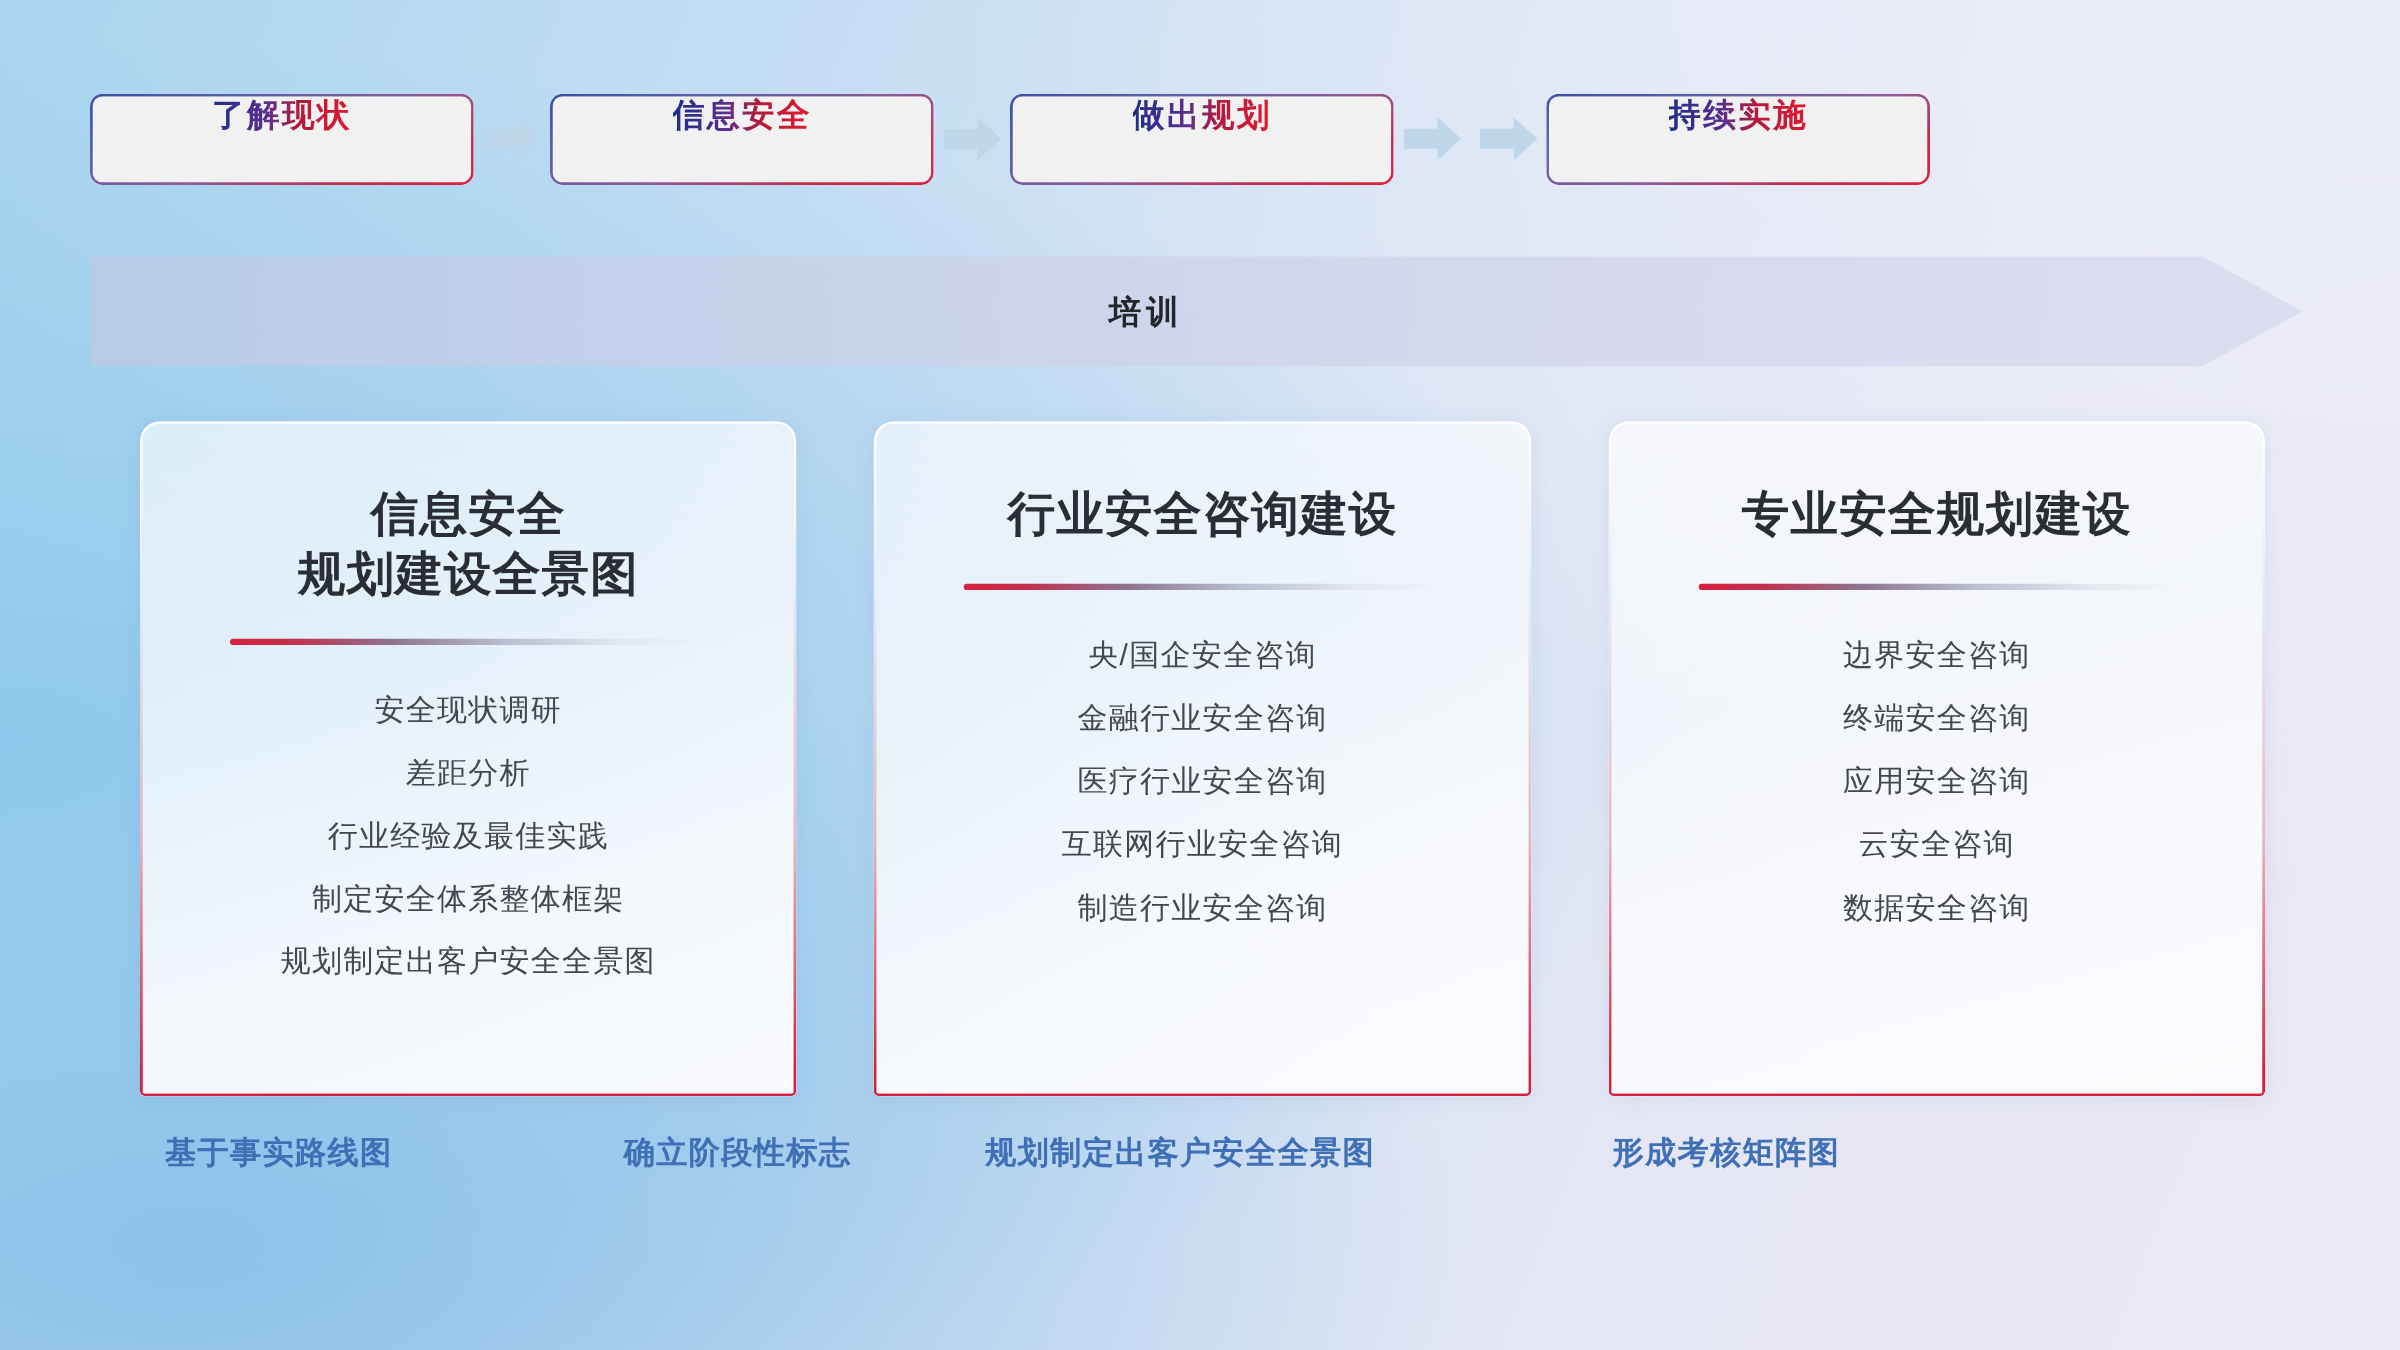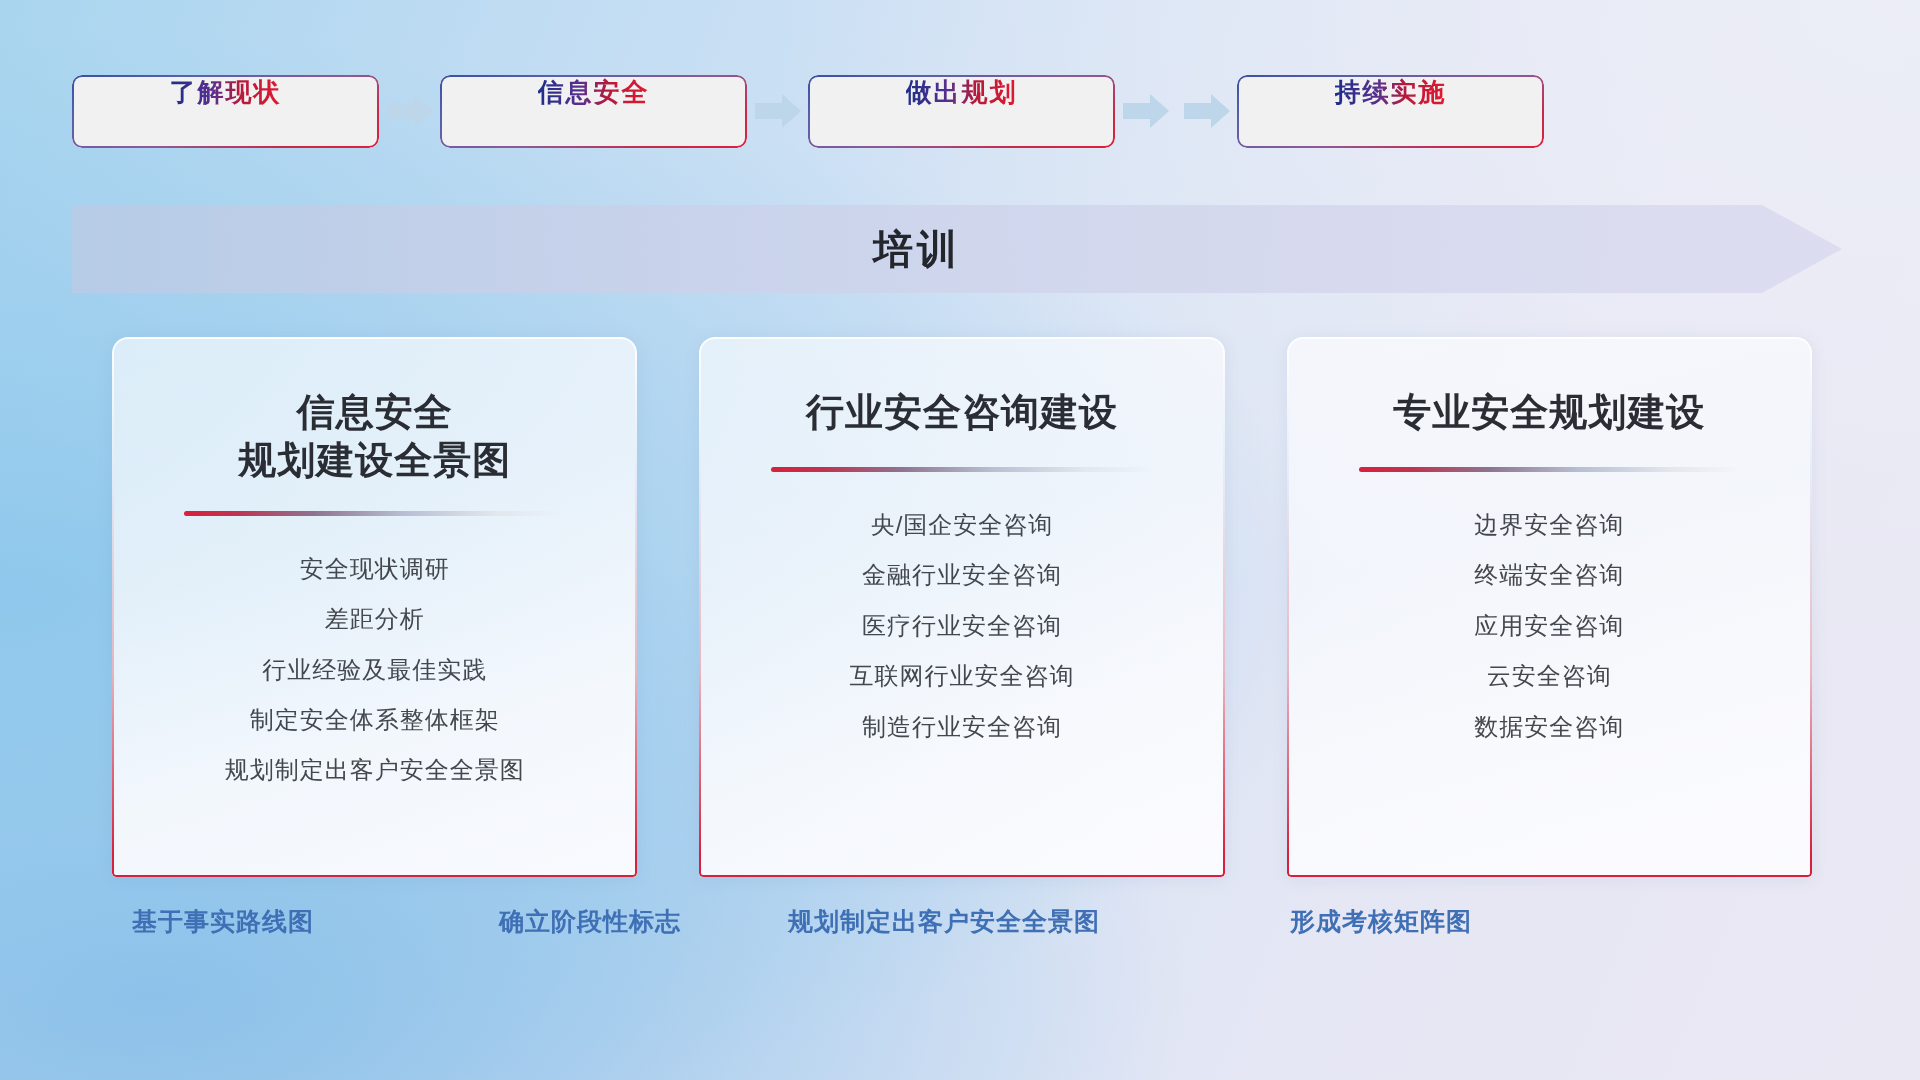--- a/index.html
+++ b/index.html
@@ -54,21 +54,21 @@
   }
   .banner-shape {
     position:absolute; inset:0;
     background:linear-gradient(95deg,#b7cbe6 0%,#c4d0e9 22%,#ced5ec 48%,#d6d9ee 70%,#dcdcf0 100%);
     clip-path:polygon(0 0, 1690px 0, 1770px 50%, 1690px 100%, 0 100%);
     opacity:.95;
   }
   .banner-title {
     position:absolute; left:0; right:80px; top:0; bottom:0;
     display:flex; align-items:center; justify-content:center;
-    font-size:40px; font-weight:700; color:#23262b; letter-spacing:4px;
+    font-size:26px; font-weight:700; color:#23262b; letter-spacing:4px;
   }
 
   
   .cards {
     position:absolute; left:112px; top:337px; width:1700px; height:540px;
     display:flex; gap:62px;
   }
   .card {
     position:relative; flex:1 1 0;
     border-radius:16px 16px 4px 4px;

